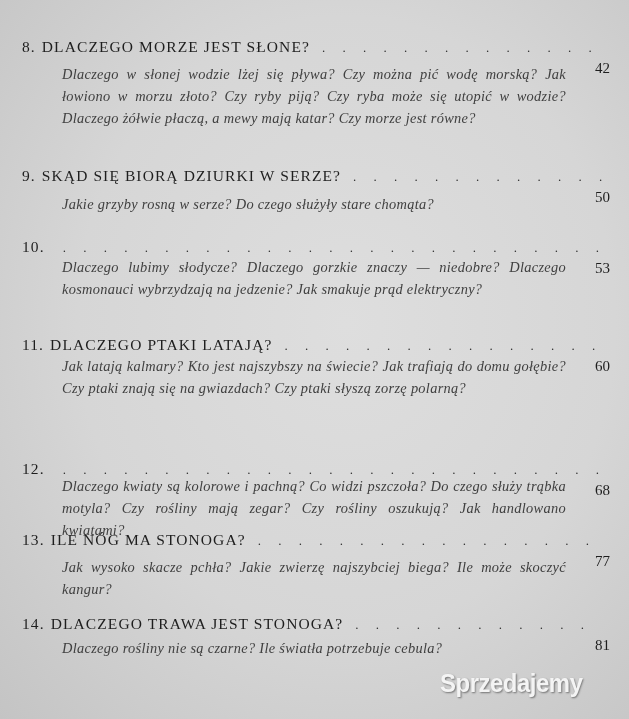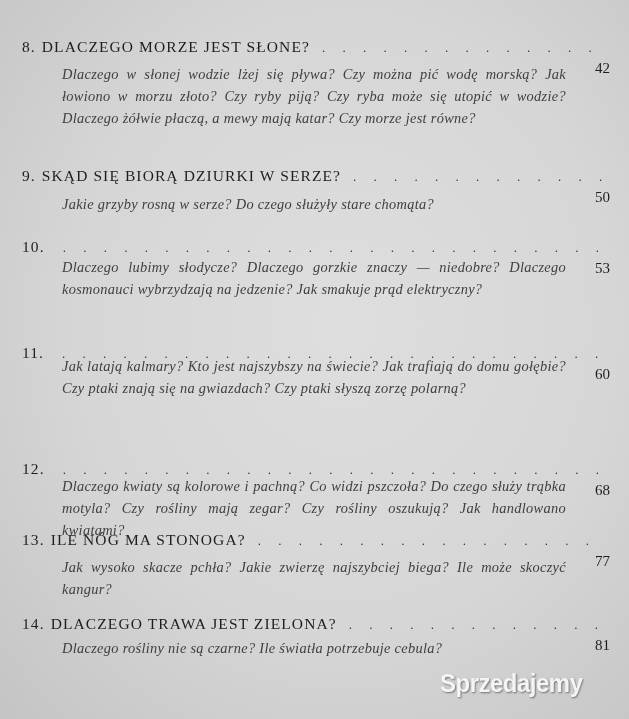--- a/index.html
+++ b/index.html
@@ -77,22 +77,23 @@
 <div class="entry">
   <div class="head" style="top:238px">
     <span class="num">10.</span>
     <span class="leader">. . . . . . . . . . . . . . . . . . . . . . . . . . . . . . . . . . . .</span>
     <span class="page">53</span>
   </div>
   <div class="desc" style="top:256px">Dlaczego lubimy słodycze? Dlaczego gorzkie znaczy — niedobre? Dlaczego kosmonauci wybrzydzają na jedzenie? Jak smakuje prąd elektryczny?</div>
 </div>
 
 <div class="entry">
-  <div class="head" style="top:344px">
+  <div class="head" style="top:336px">
     <span class="num">11.</span>
+    <span class="title">DLACZEGO PTAKI LATAJĄ?</span>
     <span class="leader">. . . . . . . . . . . . . . . . . . . . . . . . . . . . . . . . . . . .</span>
     <span class="page">60</span>
   </div>
   <div class="desc" style="top:355px">Jak latają kalmary? Kto jest najszybszy na świecie? Jak trafiają do domu gołębie? Czy ptaki znają się na gwiazdach? Czy ptaki słyszą zorzę polarną?</div>
 </div>
 
 <div class="entry">
   <div class="head" style="top:460px">
     <span class="num">12.</span>
     <span class="leader">. . . . . . . . . . . . . . . . . . . . . . . . . . . . . . . . . . . .</span>
@@ -107,21 +108,21 @@
     <span class="title">ILE NÓG MA STONOGA?</span>
     <span class="leader">. . . . . . . . . . . . . . . . . . . . . . . . . . . . . . . . . . . .</span>
     <span class="page">77</span>
   </div>
   <div class="desc" style="top:556px">Jak wysoko skacze pchła? Jakie zwierzę najszybciej biega? Ile może skoczyć kangur?</div>
 </div>
 
 <div class="entry">
   <div class="head" style="top:615px">
     <span class="num">14.</span>
-    <span class="title">DLACZEGO TRAWA JEST ZIELONA?</span>
+    <span class="title">DLACZEGO TRAWA JEST STONOGA?</span>
     <span class="leader">. . . . . . . . . . . . . . . . . . . . . . . . . . . . . . . . . . . .</span>
     <span class="page">81</span>
   </div>
   <div class="desc" style="top:637px">Dlaczego rośliny nie są czarne? Ile światła potrzebuje cebula?</div>
 </div>
 
 <div class="watermark">
   <span class="wm-text">Sprzedajemy</span>
   <span class="wm-badge">.pl</span>
 </div>

